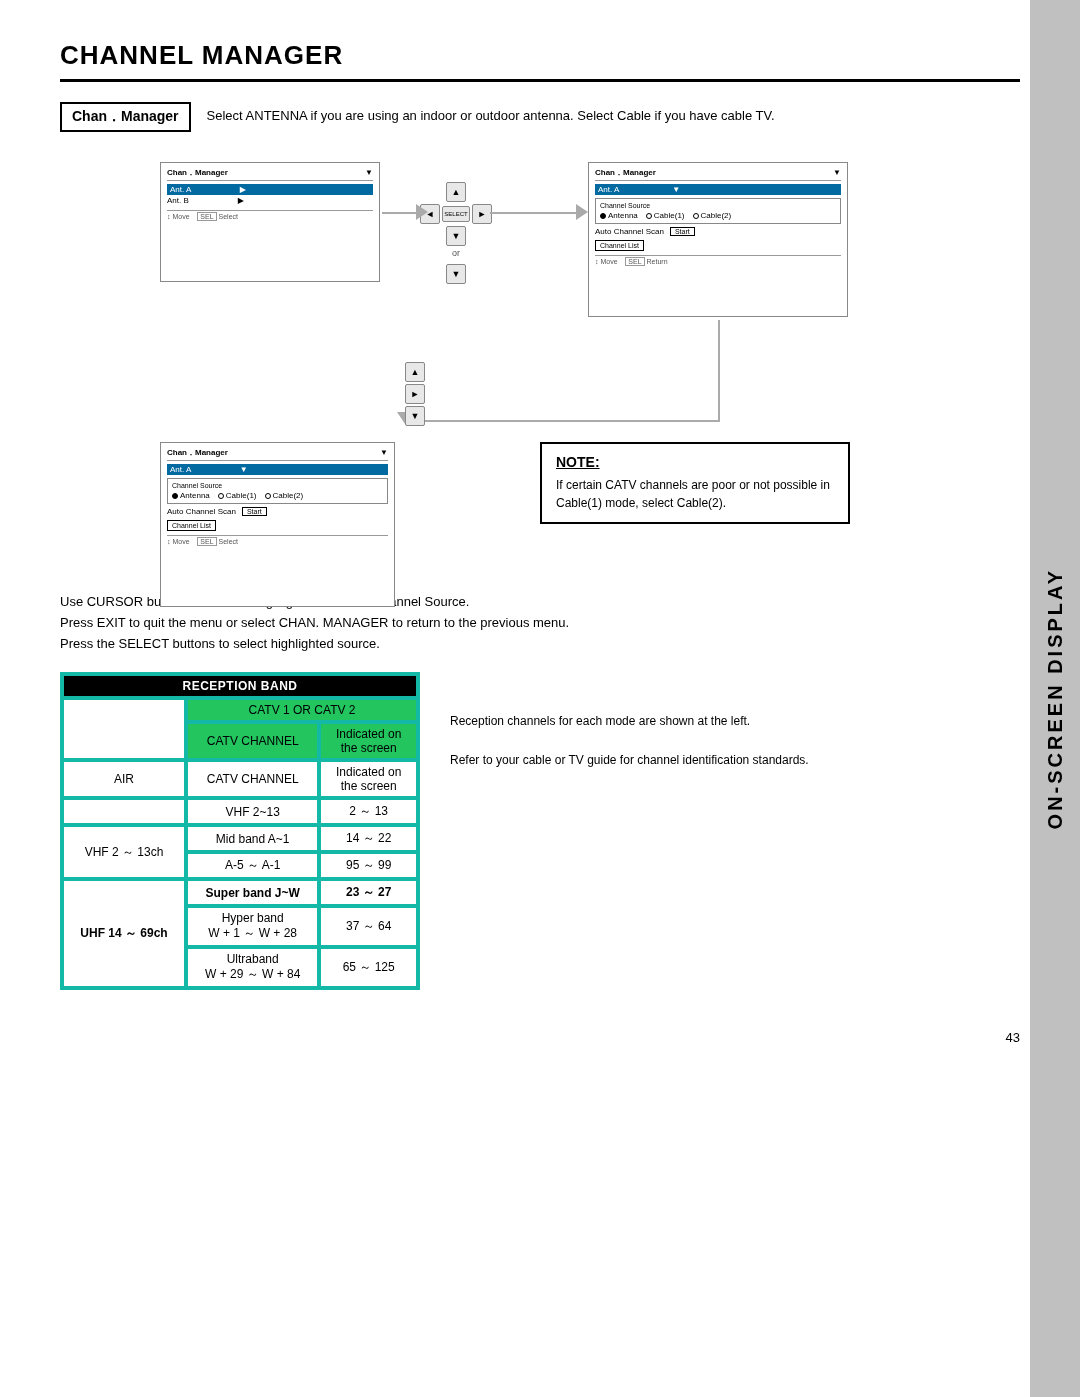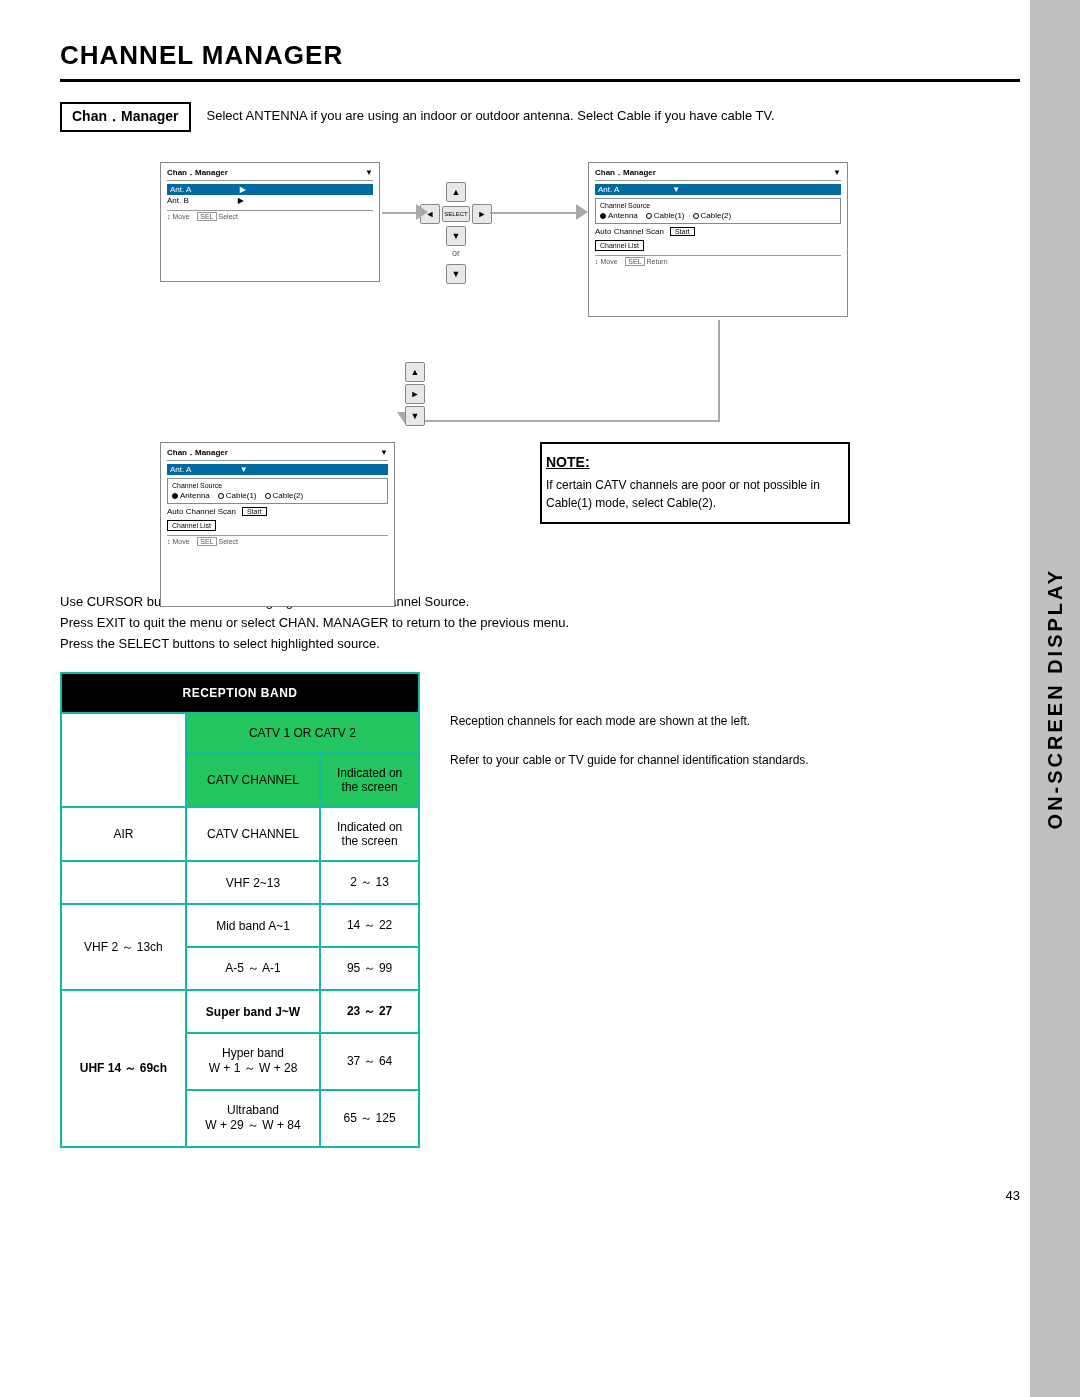--- a/index.html
+++ b/index.html
@@ -171,21 +171,21 @@
     .v-line {
       position: absolute;
       width: 2px;
       background: #aaa;
     }
 
     
     .note-box {
       position: absolute;
       border: 2px solid #000;
-      padding: 10px 4px;
+      padding: 10px 14px;
       width: 300px;
     }
     .note-title {
       font-weight: bold;
       font-size: 14px;
       text-decoration: underline;
       margin-bottom: 6px;
     }
     .note-text {
       font-size: 12px;
@@ -210,22 +210,22 @@
     .reception-table-wrapper {
       flex: 0 0 auto;
     }
 
     .reception-table {
       border-collapse: collapse;
       font-size: 12px;
       min-width: 360px;
     }
     .reception-table th, .reception-table td {
-      border: 2px solid #14b8a6;
-      padding: 12px 8px;
+      border: 4px solid #14b8a6;
+      padding: 3px 8px;
       text-align: center;
       vertical-align: middle;
     }
     .reception-table .header-top {
       background: #000;
       color: #fff;
       text-align: center;
       font-weight: bold;
       font-size: 12px;
       letter-spacing: 0.5px;

